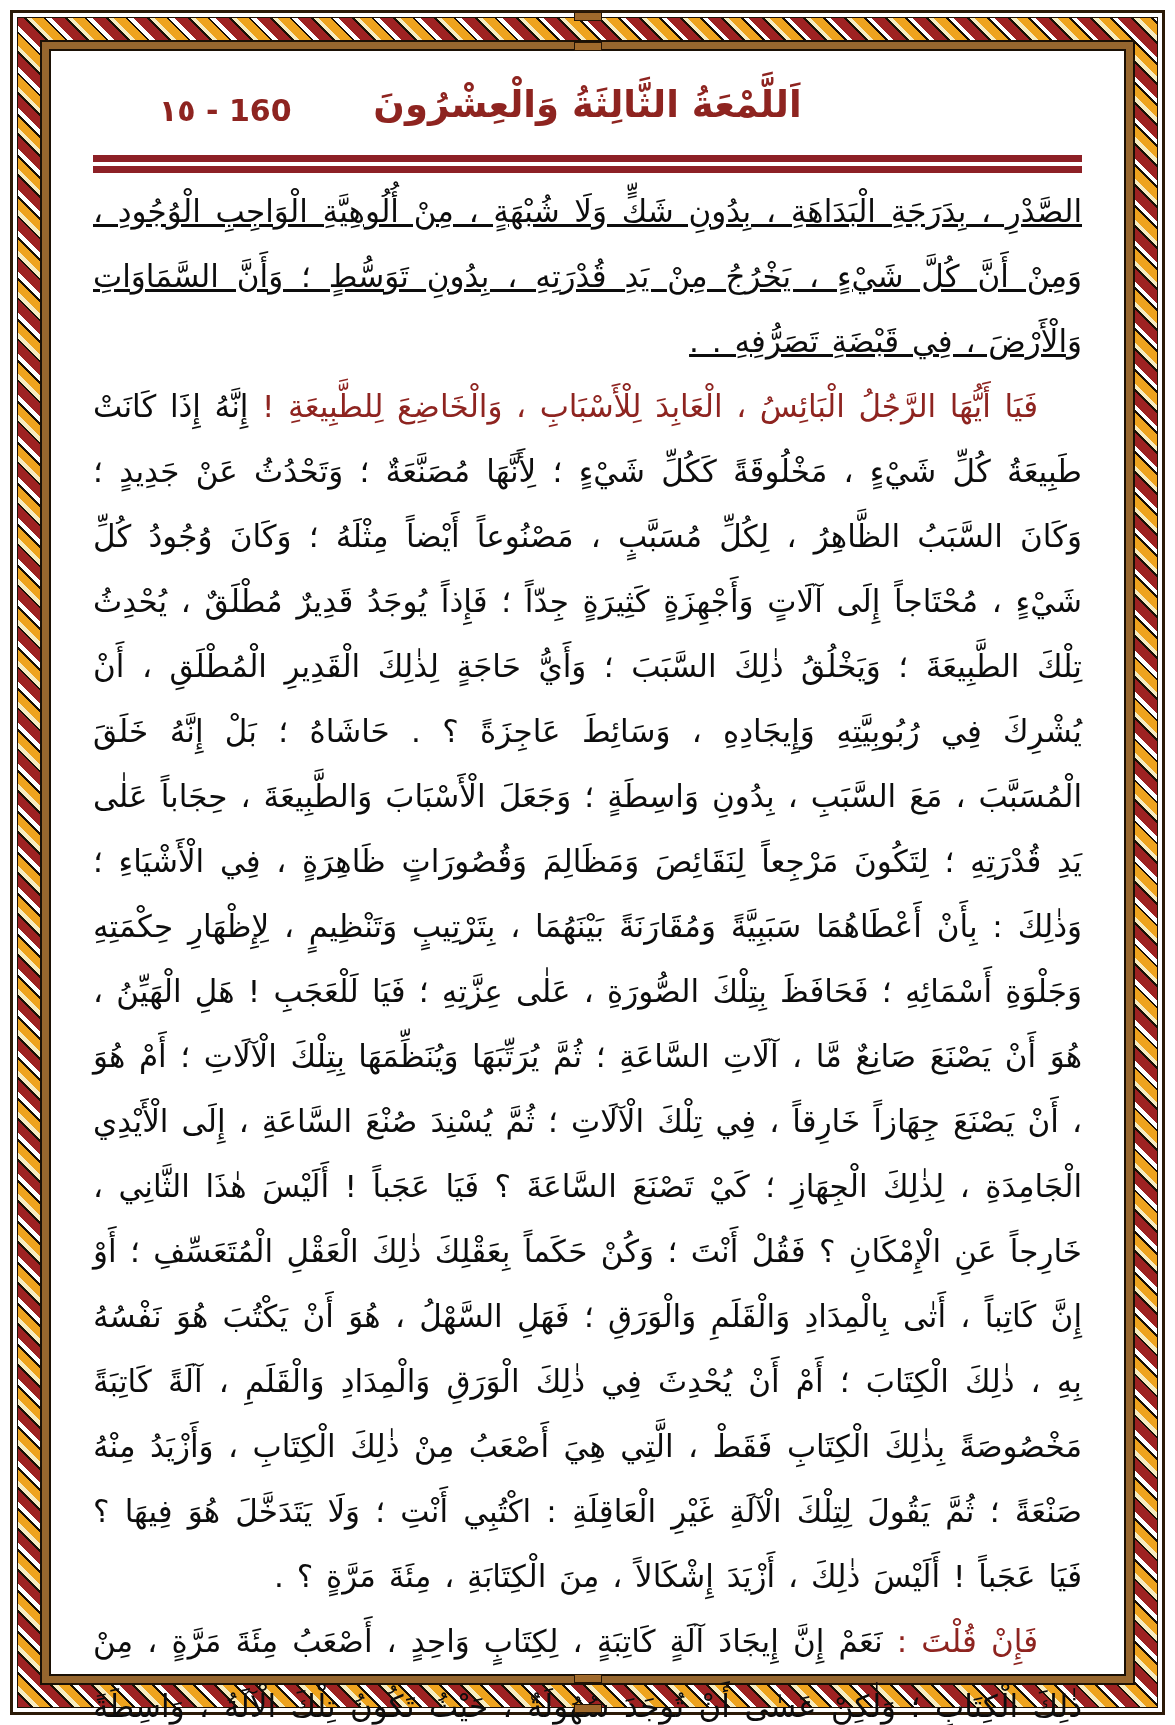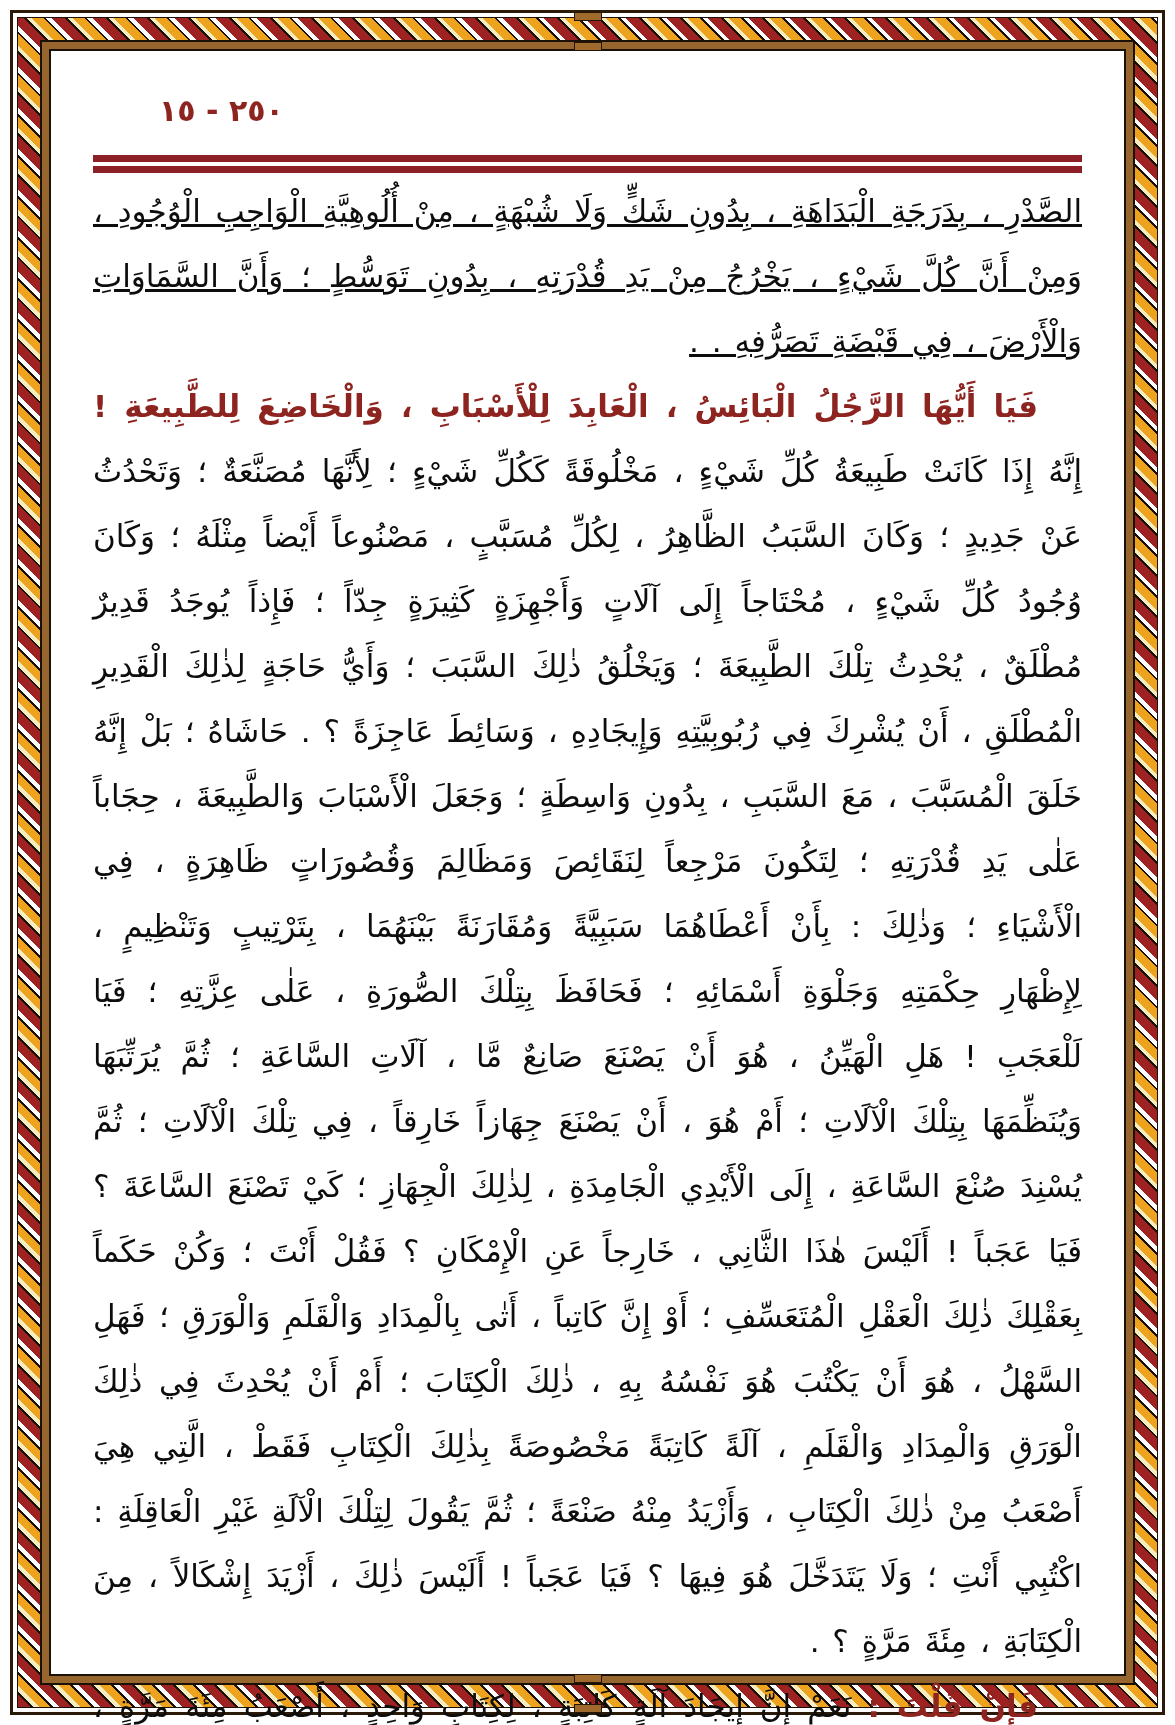--- a/index.html
+++ b/index.html
@@ -82,37 +82,38 @@
   .body-text {
     margin-top: 6px;
     font-size: 31px;
     line-height: 65px;
     color: #0d0d0d;
     text-align: justify;
     word-spacing: 3px;
   }
   .para { margin: 0; text-indent: 44px; }
   .para.flush { text-indent: 0; text-decoration: underline; }
-  .seg.red { color: #8e2420; font-weight: bold; }
+  .seg.red { color: #8e2420; font-weight: normal; }
 </style>
 </head>
 <body>
 
 <div class="page">
   <div class="frame">
     <span class="tab t1"></span>
     <span class="tab t2"></span>
     <span class="tab b1"></span>
     <span class="tab b2"></span>
     <div class="chain">
       <div class="brown">
         <div class="content">
 
           <div class="header">
-            <div class="page-number">٢٥٠ - ١٥</div>
+            <div class="page-number">160 - ١٥</div>
+            <div class="title">اَللَّمْعَةُ الثَّالِثَةُ وَالْعِشْرُونَ</div>
           </div>
 
           <div class="rule"></div>
 
           <div class="body-text">
             <p class="para flush"><span class="seg">الصَّدْرِ ، بِدَرَجَةِ الْبَدَاهَةِ ، بِدُونِ شَكٍّ وَلَا شُبْهَةٍ ، مِنْ أُلُوهِيَّةِ الْوَاجِبِ الْوُجُودِ ، وَمِنْ أَنَّ كُلَّ شَيْءٍ ، يَخْرُجُ مِنْ يَدِ قُدْرَتِهِ ، بِدُونِ تَوَسُّطٍ ؛ وَأَنَّ السَّمَاوَاتِ وَالْأَرْضَ ، فِي قَبْضَةِ تَصَرُّفِهِ . .</span></p>
 
             <p class="para"><span class="seg red">فَيَا أَيُّهَا الرَّجُلُ الْبَائِسُ ، الْعَابِدَ لِلْأَسْبَابِ ، وَالْخَاضِعَ لِلطَّبِيعَةِ !</span> <span class="seg">إِنَّهُ إِذَا كَانَتْ طَبِيعَةُ كُلِّ شَيْءٍ ، مَخْلُوقَةً كَكُلِّ شَيْءٍ ؛ لِأَنَّهَا مُصَنَّعَةٌ ؛ وَتَحْدُثُ عَنْ جَدِيدٍ ؛ وَكَانَ السَّبَبُ الظَّاهِرُ ، لِكُلِّ مُسَبَّبٍ ، مَصْنُوعاً أَيْضاً مِثْلَهُ ؛ وَكَانَ وُجُودُ كُلِّ شَيْءٍ ، مُحْتَاجاً إِلَى آلَاتٍ وَأَجْهِزَةٍ كَثِيرَةٍ جِدّاً ؛ فَإِذاً يُوجَدُ قَدِيرٌ مُطْلَقٌ ، يُحْدِثُ تِلْكَ الطَّبِيعَةَ ؛ وَيَخْلُقُ ذٰلِكَ السَّبَبَ ؛ وَأَيُّ حَاجَةٍ لِذٰلِكَ الْقَدِيرِ الْمُطْلَقِ ، أَنْ يُشْرِكَ فِي رُبُوبِيَّتِهِ وَإِيجَادِهِ ، وَسَائِطَ عَاجِزَةً ؟ . حَاشَاهُ ؛ بَلْ إِنَّهُ خَلَقَ الْمُسَبَّبَ ، مَعَ السَّبَبِ ، بِدُونِ وَاسِطَةٍ ؛ وَجَعَلَ الْأَسْبَابَ وَالطَّبِيعَةَ ، حِجَاباً عَلٰى يَدِ قُدْرَتِهِ ؛ لِتَكُونَ مَرْجِعاً لِنَقَائِصَ وَمَظَالِمَ وَقُصُورَاتٍ ظَاهِرَةٍ ، فِي الْأَشْيَاءِ ؛ وَذٰلِكَ : بِأَنْ أَعْطَاهُمَا سَبَبِيَّةً وَمُقَارَنَةً بَيْنَهُمَا ، بِتَرْتِيبٍ وَتَنْظِيمٍ ، لِإِظْهَارِ حِكْمَتِهِ وَجَلْوَةِ أَسْمَائِهِ ؛ فَحَافَظَ بِتِلْكَ الصُّورَةِ ، عَلٰى عِزَّتِهِ ؛ فَيَا لَلْعَجَبِ ! هَلِ الْهَيِّنُ ، هُوَ أَنْ يَصْنَعَ صَانِعٌ مَّا ، آلَاتِ السَّاعَةِ ؛ ثُمَّ يُرَتِّبَهَا وَيُنَظِّمَهَا بِتِلْكَ الْآلَاتِ ؛ أَمْ هُوَ ، أَنْ يَصْنَعَ جِهَازاً خَارِقاً ، فِي تِلْكَ الْآلَاتِ ؛ ثُمَّ يُسْنِدَ صُنْعَ السَّاعَةِ ، إِلَى الْأَيْدِي الْجَامِدَةِ ، لِذٰلِكَ الْجِهَازِ ؛ كَيْ تَصْنَعَ السَّاعَةَ ؟ فَيَا عَجَباً ! أَلَيْسَ هٰذَا الثَّانِي ، خَارِجاً عَنِ الْإِمْكَانِ ؟ فَقُلْ أَنْتَ ؛ وَكُنْ حَكَماً بِعَقْلِكَ ذٰلِكَ الْعَقْلِ الْمُتَعَسِّفِ ؛ أَوْ إِنَّ كَاتِباً ، أَتٰى بِالْمِدَادِ وَالْقَلَمِ وَالْوَرَقِ ؛ فَهَلِ السَّهْلُ ، هُوَ أَنْ يَكْتُبَ هُوَ نَفْسُهُ بِهِ ، ذٰلِكَ الْكِتَابَ ؛ أَمْ أَنْ يُحْدِثَ فِي ذٰلِكَ الْوَرَقِ وَالْمِدَادِ وَالْقَلَمِ ، آلَةً كَاتِبَةً مَخْصُوصَةً بِذٰلِكَ الْكِتَابِ فَقَطْ ، الَّتِي هِيَ أَصْعَبُ مِنْ ذٰلِكَ الْكِتَابِ ، وَأَزْيَدُ مِنْهُ صَنْعَةً ؛ ثُمَّ يَقُولَ لِتِلْكَ الْآلَةِ غَيْرِ الْعَاقِلَةِ : اكْتُبِي أَنْتِ ؛ وَلَا يَتَدَخَّلَ هُوَ فِيهَا ؟ فَيَا عَجَباً ! أَلَيْسَ ذٰلِكَ ، أَزْيَدَ إِشْكَالاً ، مِنَ الْكِتَابَةِ ، مِئَةَ مَرَّةٍ ؟ .</span></p>
 
             <p class="para"><span class="seg red">فَإِنْ قُلْتَ :</span> <span class="seg">نَعَمْ إِنَّ إِيجَادَ آلَةٍ كَاتِبَةٍ ، لِكِتَابٍ وَاحِدٍ ، أَصْعَبُ مِئَةَ مَرَّةٍ ، مِنْ ذٰلِكَ الْكِتَابِ ؛ وَلٰكِنْ عَسٰى أَنْ تُوجَدَ سُهُولَةٌ ، حَيْثُ تَكُونُ تِلْكَ الْآلَةُ ، وَاسِطَةً لِكِتَابَةِ نُسَخٍ كَثِيرَةٍ ، مِنْ نَفْسِ ذٰلِكَ الْكِتَابِ . .</span></p>

